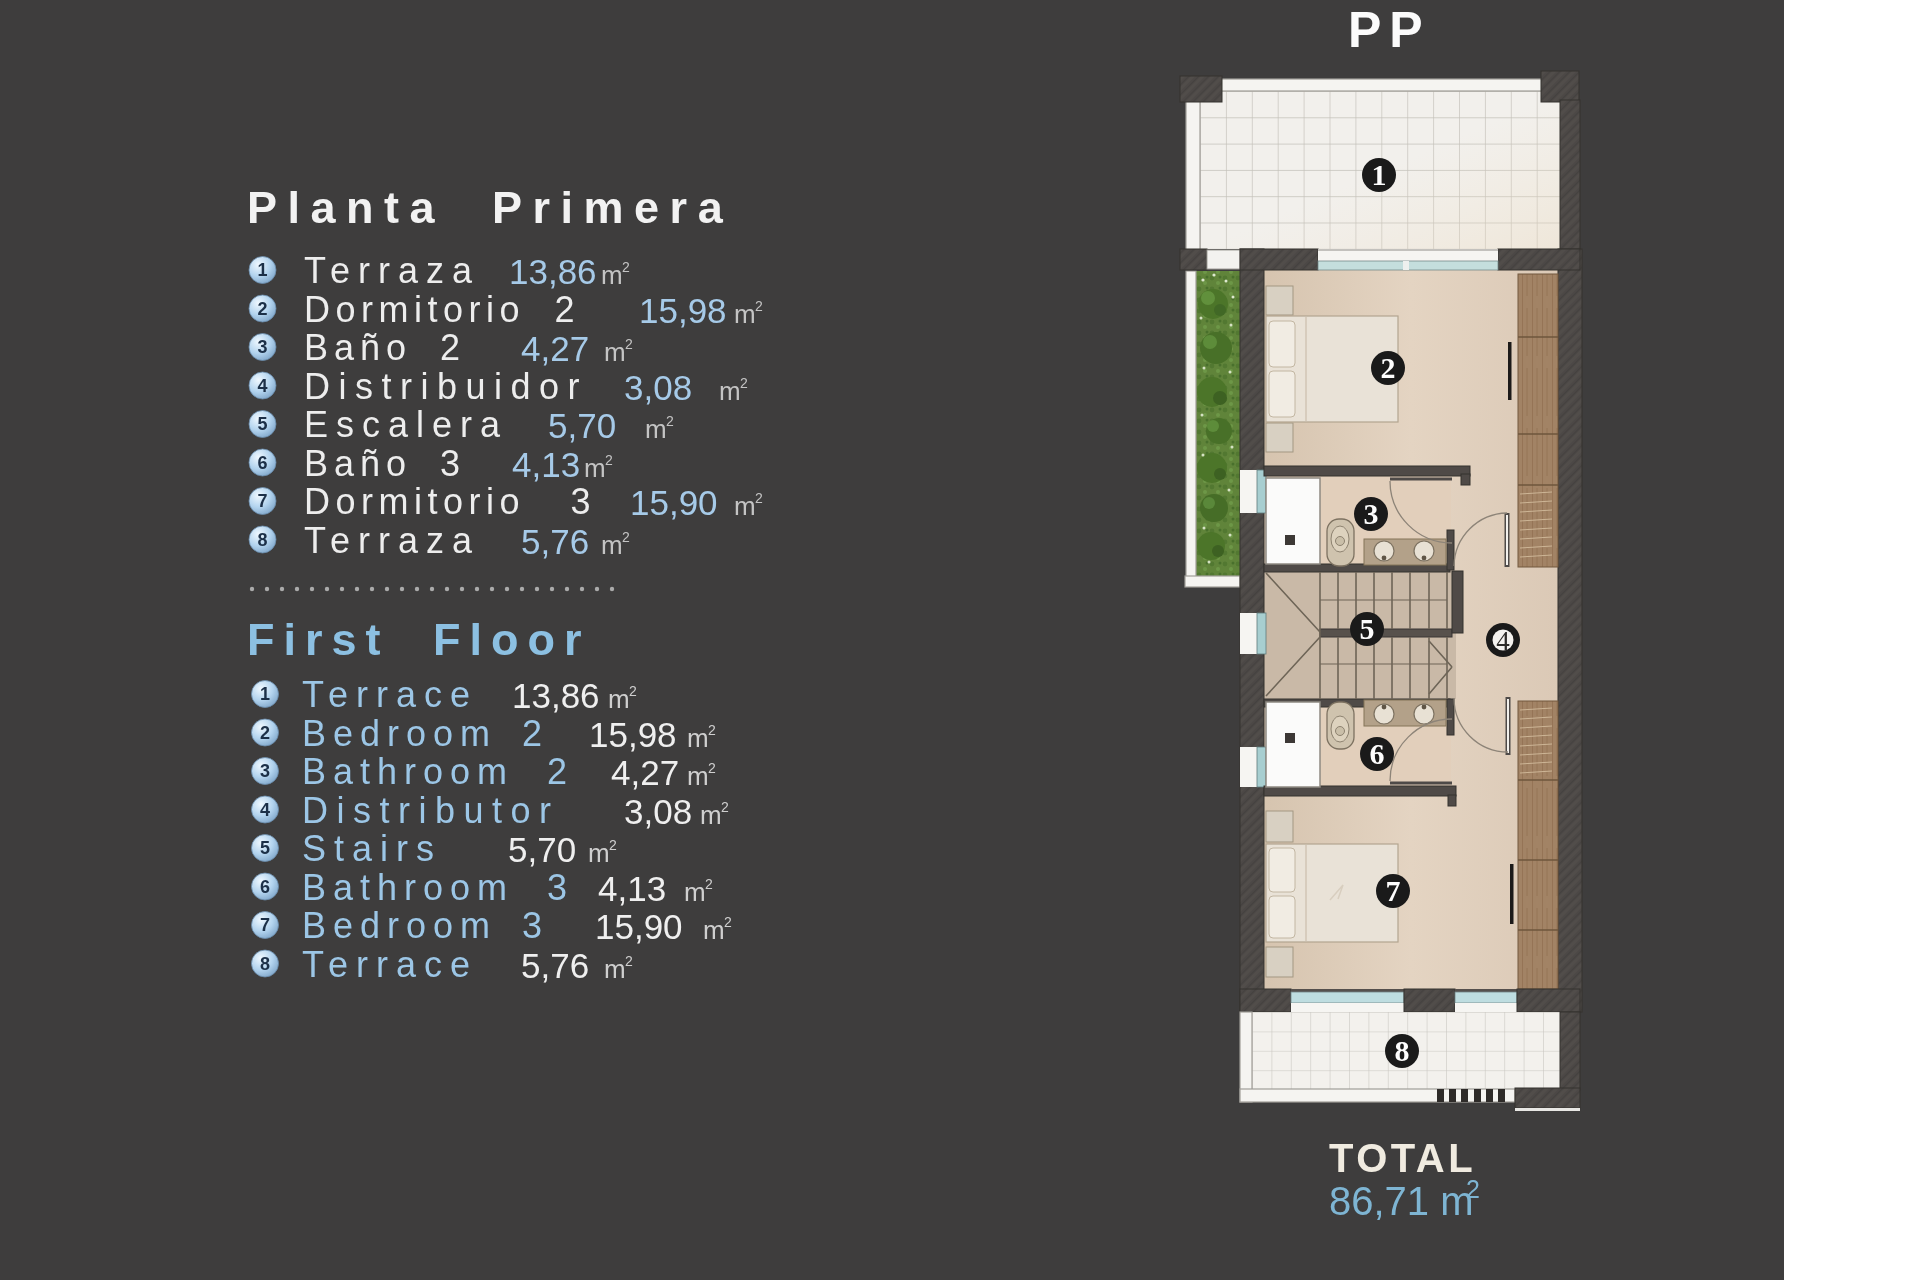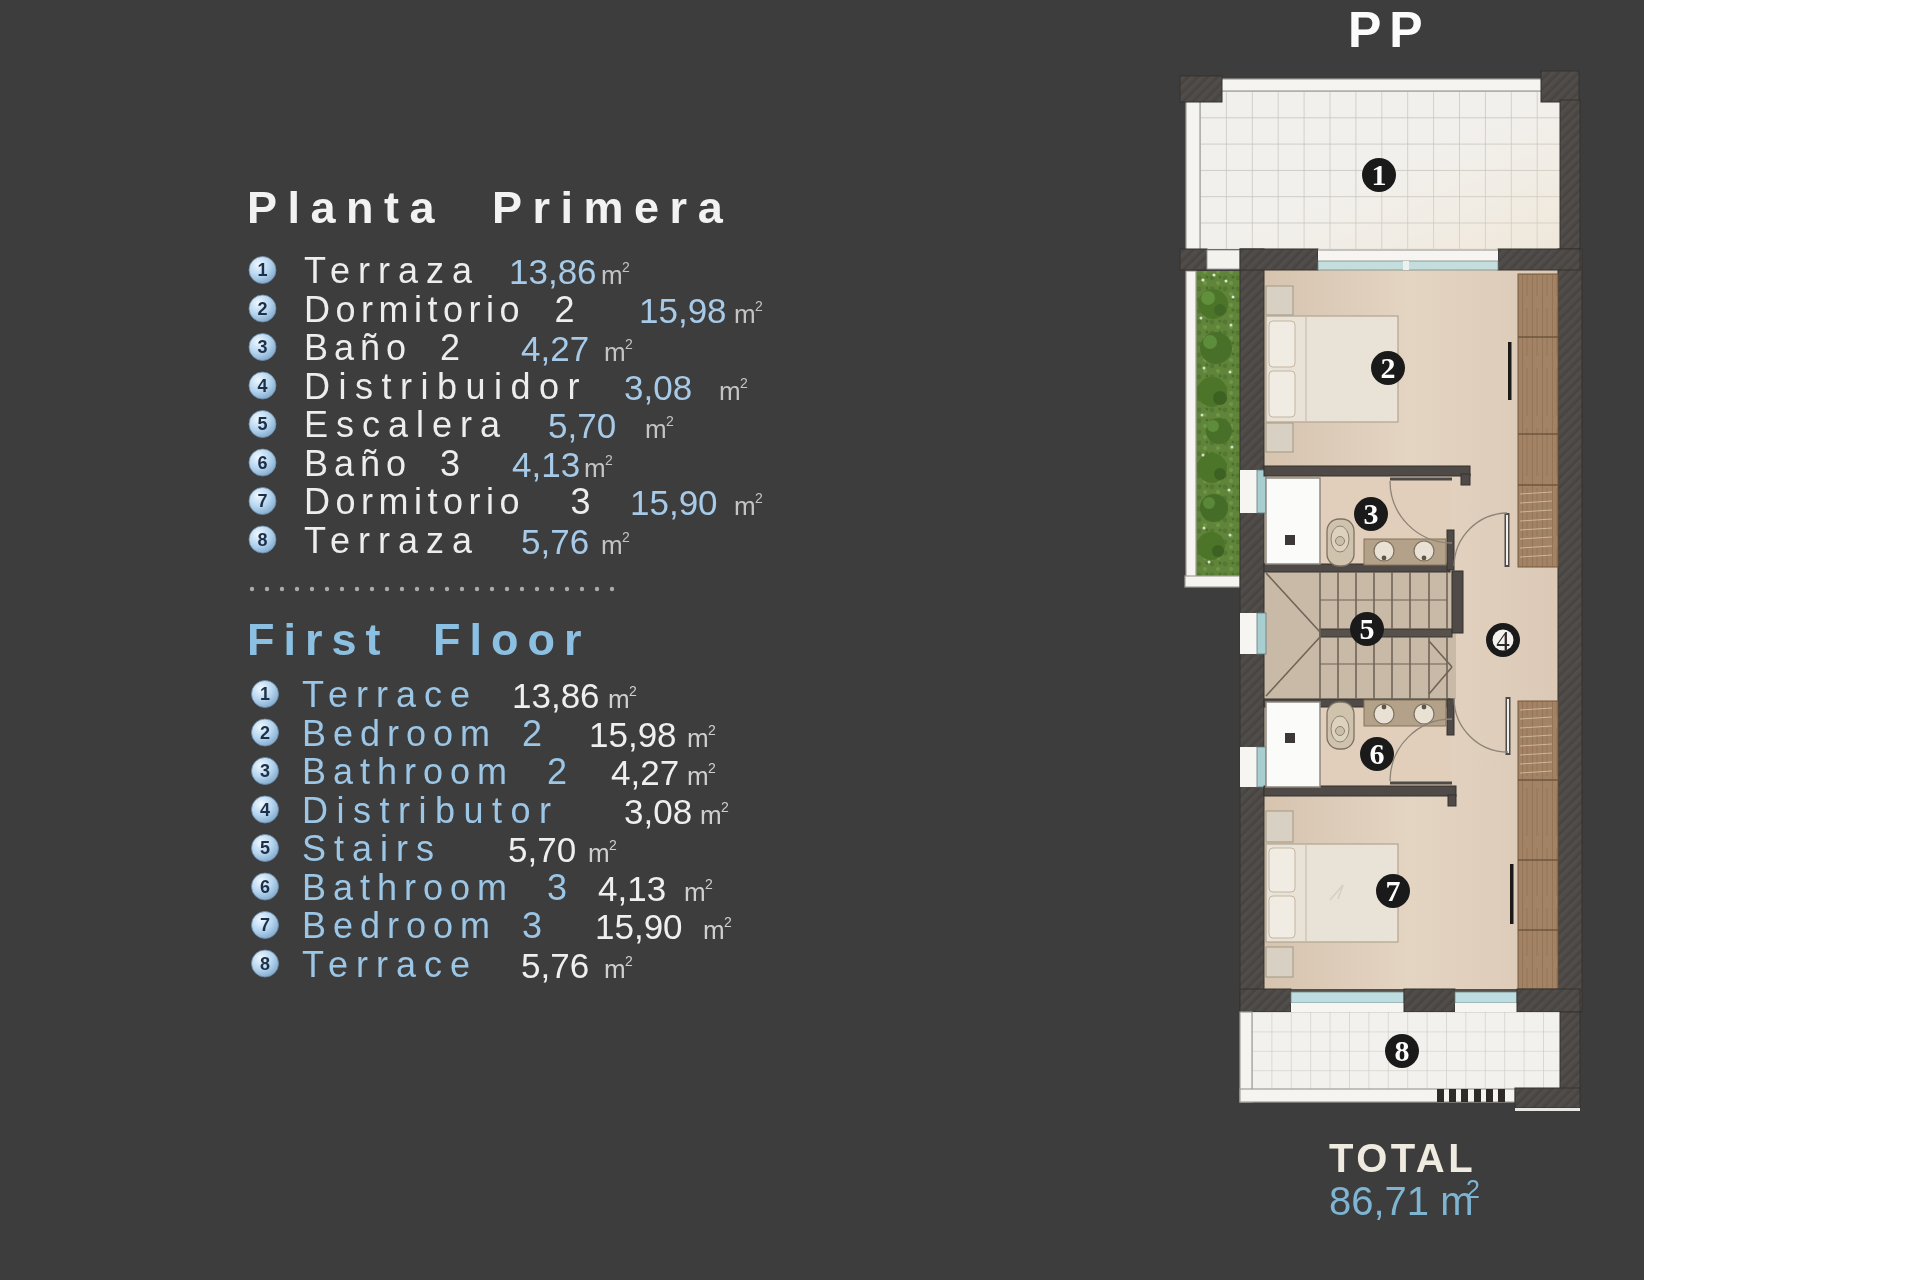--- a/index.html
+++ b/index.html
@@ -1,16 +1,16 @@
 <!DOCTYPE html>
 <html><head>
 <meta charset="utf-8">
 <style>
 html,body{margin:0;padding:0;}
-#canvas{position:relative;width:1644px;height:1280px;background:#3b82f6;overflow:hidden;font-family:"Liberation Sans",sans-serif;}
+#canvas{position:relative;width:1784px;height:1280px;background:#3b82f6;overflow:hidden;font-family:"Liberation Sans",sans-serif;}
 svg{position:absolute;top:0;left:0;}
 </style>
 </head>
 <body>
 <div id="canvas">
 <svg width="1920" height="1280" viewBox="0 0 1920 1280">
 <defs>
 <pattern id="wallhatch" patternUnits="userSpaceOnUse" width="7" height="7" patternTransform="rotate(45)">
   <rect width="7" height="7" fill="#4c4846"></rect>
   <rect width="3" height="7" fill="#514d4a"></rect>

